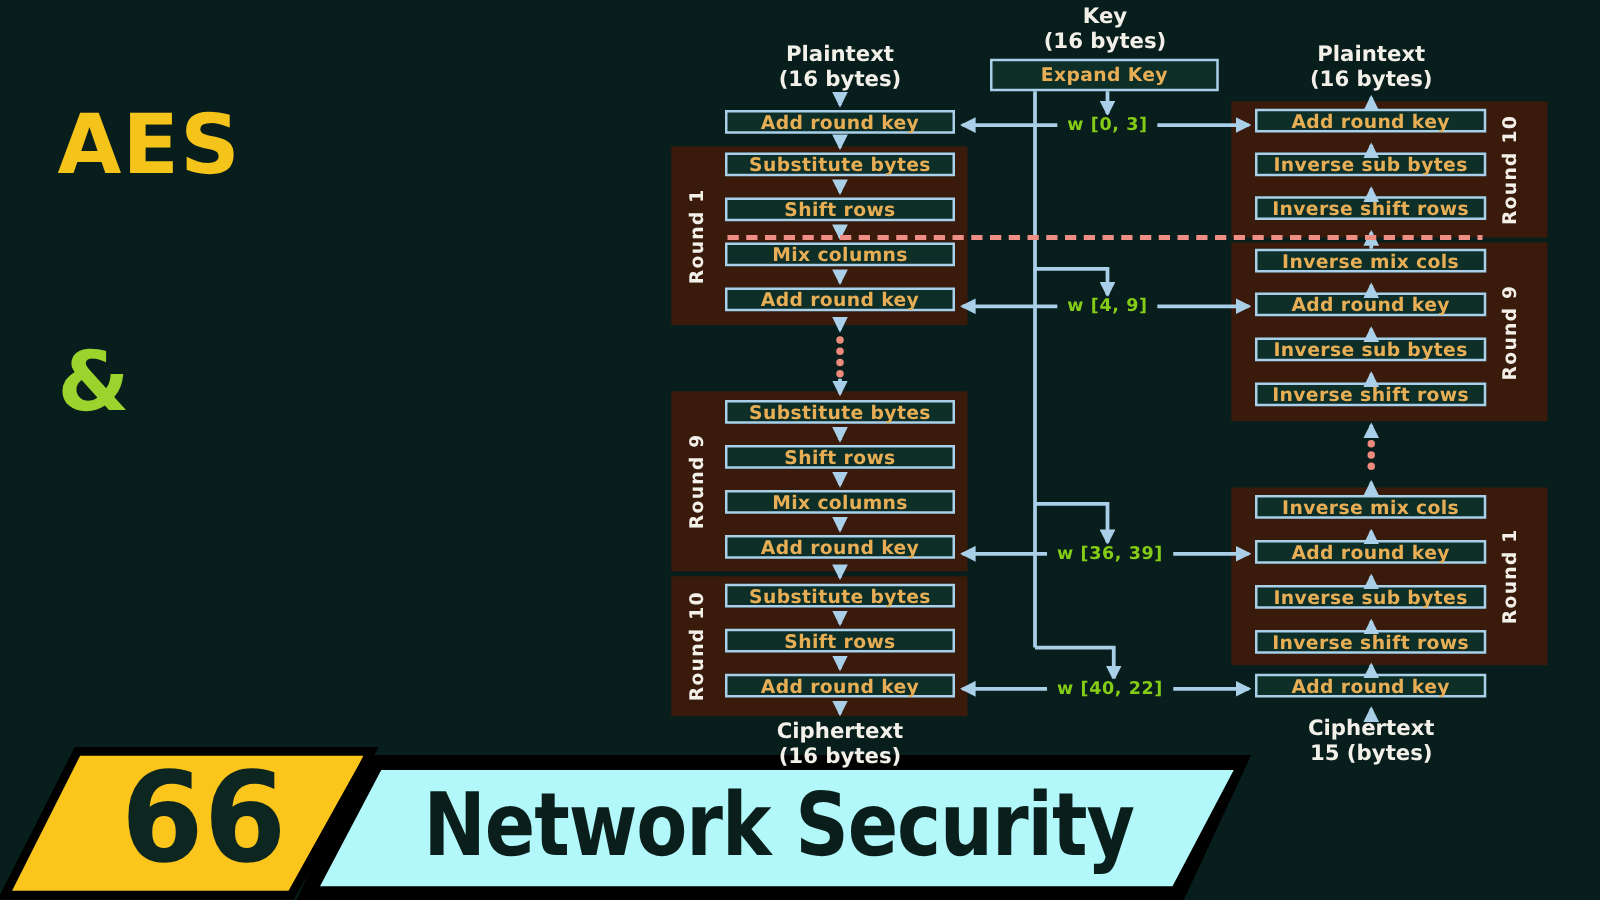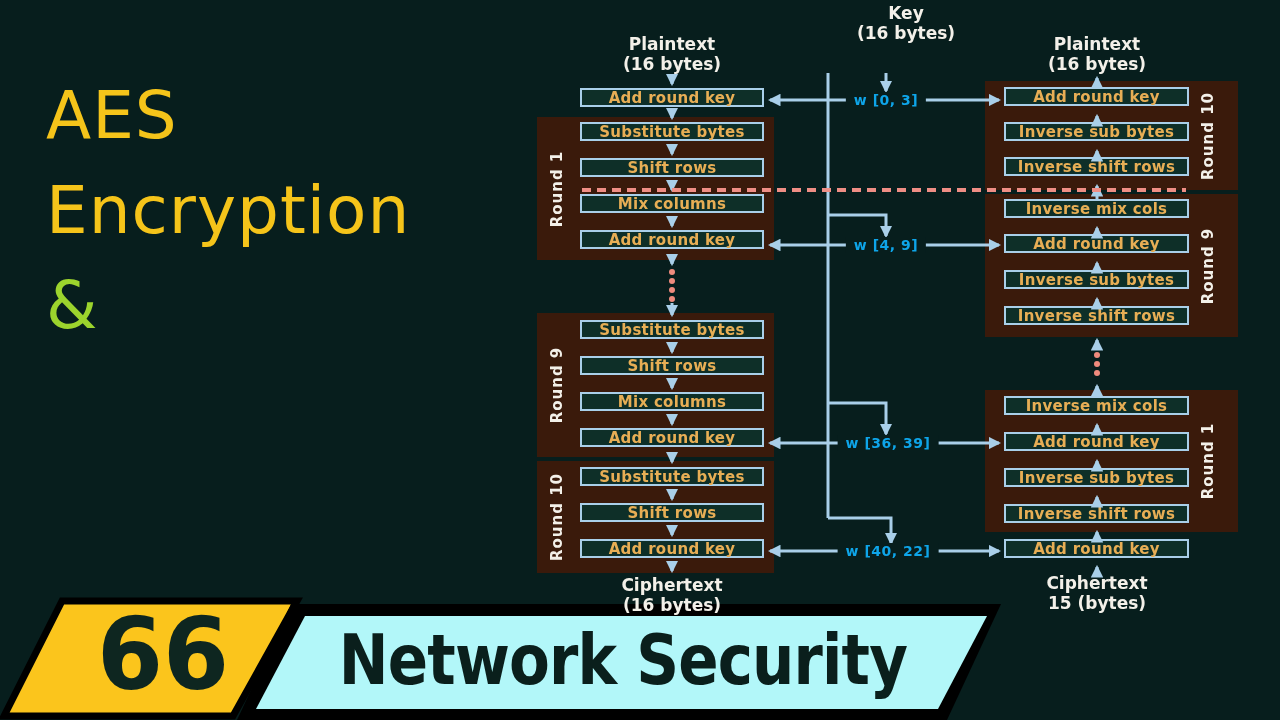--- a/index.html
+++ b/index.html
@@ -4,21 +4,21 @@
 <style>
   html,body{margin:0;padding:0;background:#000;}
   #stage{
     position:relative;width:1280px;height:720px;overflow:hidden;
     background:#071e1d;
     font-family:"DejaVu Sans","Liberation Sans",sans-serif;
   }
   
   .title-line{
     position:absolute;left:46px;z-index:2;
-    font-weight:normal;font-size:66px;letter-spacing:1px;
+    font-weight:bold;font-size:66px;letter-spacing:1px;
     color:#f5c41a;white-space:nowrap;
   }
   .title-amp{color:#9cd42d;}
   
   .block{position:absolute;background:#3a1a0b;z-index:1;}
   
   .box{
     position:absolute;box-sizing:border-box;height:19px;z-index:2;
     border:2px solid #a9cfe9;background:#0e2f28;
     color:#e7ae55;font-weight:bold;font-size:15px;letter-spacing:.3px;
@@ -36,21 +36,21 @@
   .vlabel{
     position:absolute;width:130px;height:20px;margin-left:-65px;margin-top:-10px;z-index:4;
     display:flex;align-items:center;justify-content:center;
     transform:rotate(-90deg);
     color:#f3f0e9;font-weight:bold;font-size:15px;letter-spacing:1px;white-space:nowrap;
   }
   
   .wlabel{
     position:absolute;z-index:4;transform:translate(-50%,-50%);
     background:#071e1d;padding:0 8px;
-    color:#0ea5e9;font-weight:bold;font-size:14px;letter-spacing:.5px;white-space:nowrap;
+    color:#84cc16;font-weight:bold;font-size:14px;letter-spacing:.5px;white-space:nowrap;
   }
   
   #art{position:absolute;left:0;top:0;z-index:3;pointer-events:none;}
   
   .banner-num{
     position:absolute;left:163px;top:660px;z-index:4;
     transform:translate(-50%,-55%) scaleX(.95);
     color:#0e2620;font-weight:bold;font-size:100px;white-space:nowrap;
   }
   .banner-label{
@@ -58,58 +58,58 @@
     transform:translate(-50%,-54%) scaleX(.85);
     color:#0a1f1c;font-weight:bold;font-size:70px;letter-spacing:-1px;white-space:nowrap;
   }
 </style>
 </head>
 <body>
 
 <div id="stage">
 
   <div class="title-line" style="top:77px">AES</div>
-  <div class="title-line" style="top:172px">Encryption</div>
   <div class="title-line title-amp" style="top:267px">&amp;</div>
 
   <div class="block" style="left:537px;top:117px;width:237px;height:143px"></div>
   <div class="block" style="left:537px;top:313px;width:237px;height:144px"></div>
   <div class="block" style="left:537px;top:461px;width:237px;height:112px"></div>
   <div class="block" style="left:985px;top:81px; width:253px;height:109px"></div>
   <div class="block" style="left:985px;top:194px;width:253px;height:143px"></div>
   <div class="block" style="left:985px;top:390px;width:253px;height:142px"></div>
 
   <div class="vlabel" style="left:557px;top:189px">Round 1</div>
   <div class="vlabel" style="left:557px;top:385px">Round 9</div>
   <div class="vlabel" style="left:557px;top:517px">Round 10</div>
   <div class="vlabel" style="left:1208px;top:136px">Round 10</div>
   <div class="vlabel" style="left:1208px;top:266px">Round 9</div>
   <div class="vlabel" style="left:1208px;top:461px">Round 1</div>
 
-  <div class="node-label" style="left:906px;top:3px">
+  <div class="node-label" style="left:884px;top:3px">
     <span>Key</span><br>
     <span>(16 bytes)</span>
   </div>
   <div class="node-label" style="left:672px;top:34px">
     <span>Plaintext</span><br>
     <span>(16 bytes)</span>
   </div>
   <div class="node-label" style="left:1097px;top:34px">
     <span>Plaintext</span><br>
     <span>(16 bytes)</span>
   </div>
   <div class="node-label" style="left:672px;top:575px">
     <span>Ciphertext</span><br>
     <span>(16 bytes)</span>
   </div>
   <div class="node-label" style="left:1097px;top:573px">
     <span>Ciphertext</span><br>
     <span>15 (bytes)</span>
   </div>
 
+  <div class="box" style="left:792px;top:47px;width:183px;height:26px">Expand Key</div>
 
   <div class="box lbox" style="top:88px">Add round key</div>
   <div class="box lbox" style="top:122px">Substitute bytes</div>
   <div class="box lbox" style="top:158px">Shift rows</div>
   <div class="box lbox" style="top:194px">Mix columns</div>
   <div class="box lbox" style="top:230px">Add round key</div>
   <div class="box lbox" style="top:320px">Substitute bytes</div>
   <div class="box lbox" style="top:356px">Shift rows</div>
   <div class="box lbox" style="top:392px">Mix columns</div>
   <div class="box lbox" style="top:428px">Add round key</div>

